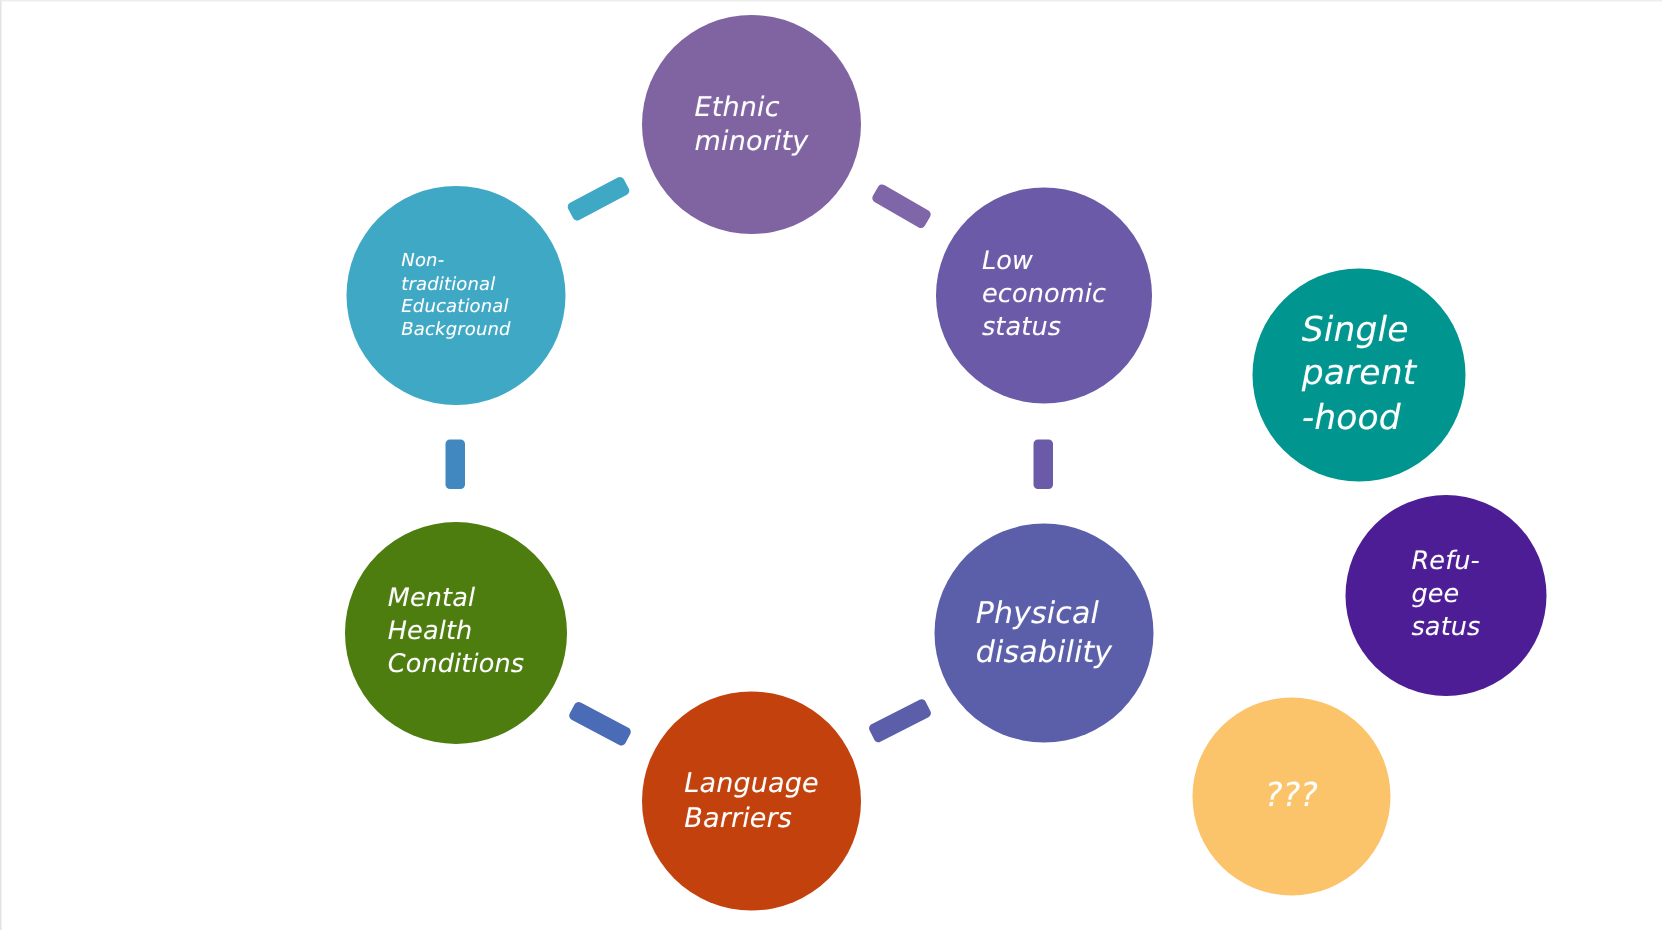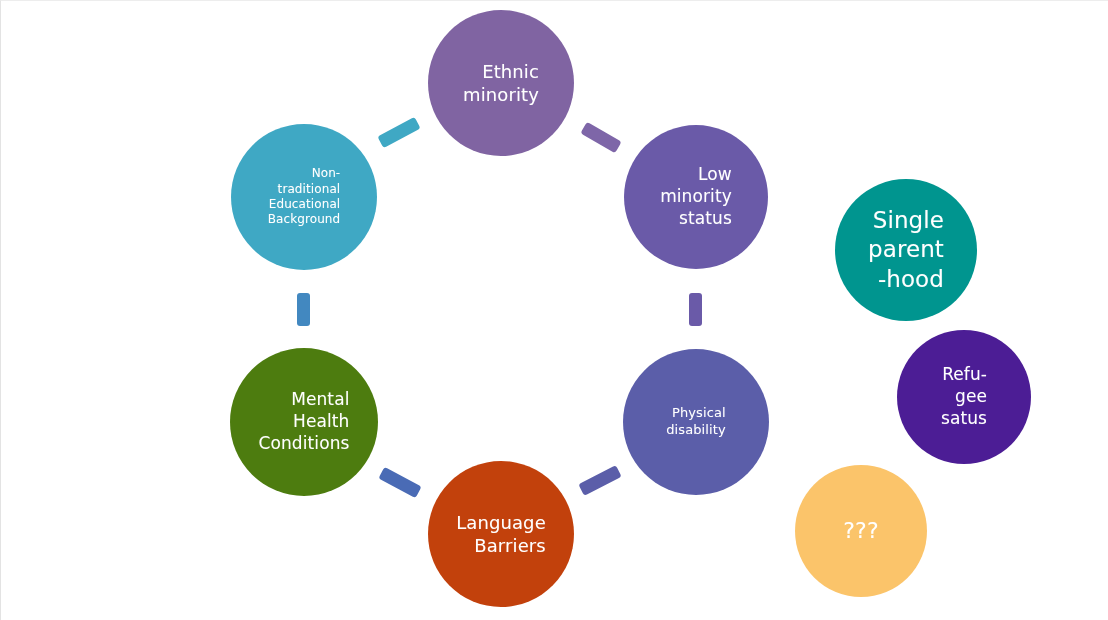--- a/index.html
+++ b/index.html
@@ -20,23 +20,24 @@
     border-top: 1px solid #ededed;
     box-sizing: border-box;
     overflow: hidden;
   }
   .node {
     position: absolute;
     border-radius: 50%;
     display: flex;
     align-items: center;
     justify-content: center;
-    text-align: right;
+    text-align: left;
     color: #ffffff;
     box-sizing: border-box;
+    font-style: italic;
   }
   .node-label {
     display: block;
     line-height: 1.28;
     white-space: pre-line;
     letter-spacing: 0.1px;
     padding: 0 6px;
     text-shadow: 0 0 1px rgba(255,255,255,0.25);
   }
   .connector {
@@ -56,25 +57,25 @@
       <div class="connector" style="width: 42px; height: 13px; left: 378px; top: 474.5px; background: rgb(74, 107, 181); transform: rotate(28deg);"></div>
       <div class="connector" style="width: 33px; height: 13px; left: 285.5px; top: 301.5px; background: rgb(66, 136, 192); transform: rotate(90deg);"></div>
     </div>
   <div id="node-layer">
       <div class="node" style="width: 146px; height: 146px; left: 427px; top: 9px; background: rgb(128, 100, 162);">
         <span class="node-label" style="font-size: 18px;">Ethnic
 minority</span>
       </div>
       <div class="node" style="width: 144px; height: 144px; left: 623px; top: 124px; background: rgb(106, 90, 168);">
         <span class="node-label" style="font-size: 17px;">Low
-minority
+economic
 status</span>
       </div>
       <div class="node" style="width: 146px; height: 146px; left: 622px; top: 348px; background: rgb(91, 94, 169);">
-        <span class="node-label" style="font-size: 13px;">Physical
+        <span class="node-label" style="font-size: 20px;">Physical
 disability</span>
       </div>
       <div class="node" style="width: 146px; height: 146px; left: 427px; top: 460px; background: #c2410c;">
         <span class="node-label" style="font-size: 18px;">Language
 Barriers</span>
       </div>
       <div class="node" style="width: 148px; height: 148px; left: 229px; top: 347px; background: #4d7c0f;">
         <span class="node-label" style="font-size: 17px;">Mental
 Health
 Conditions</span>

